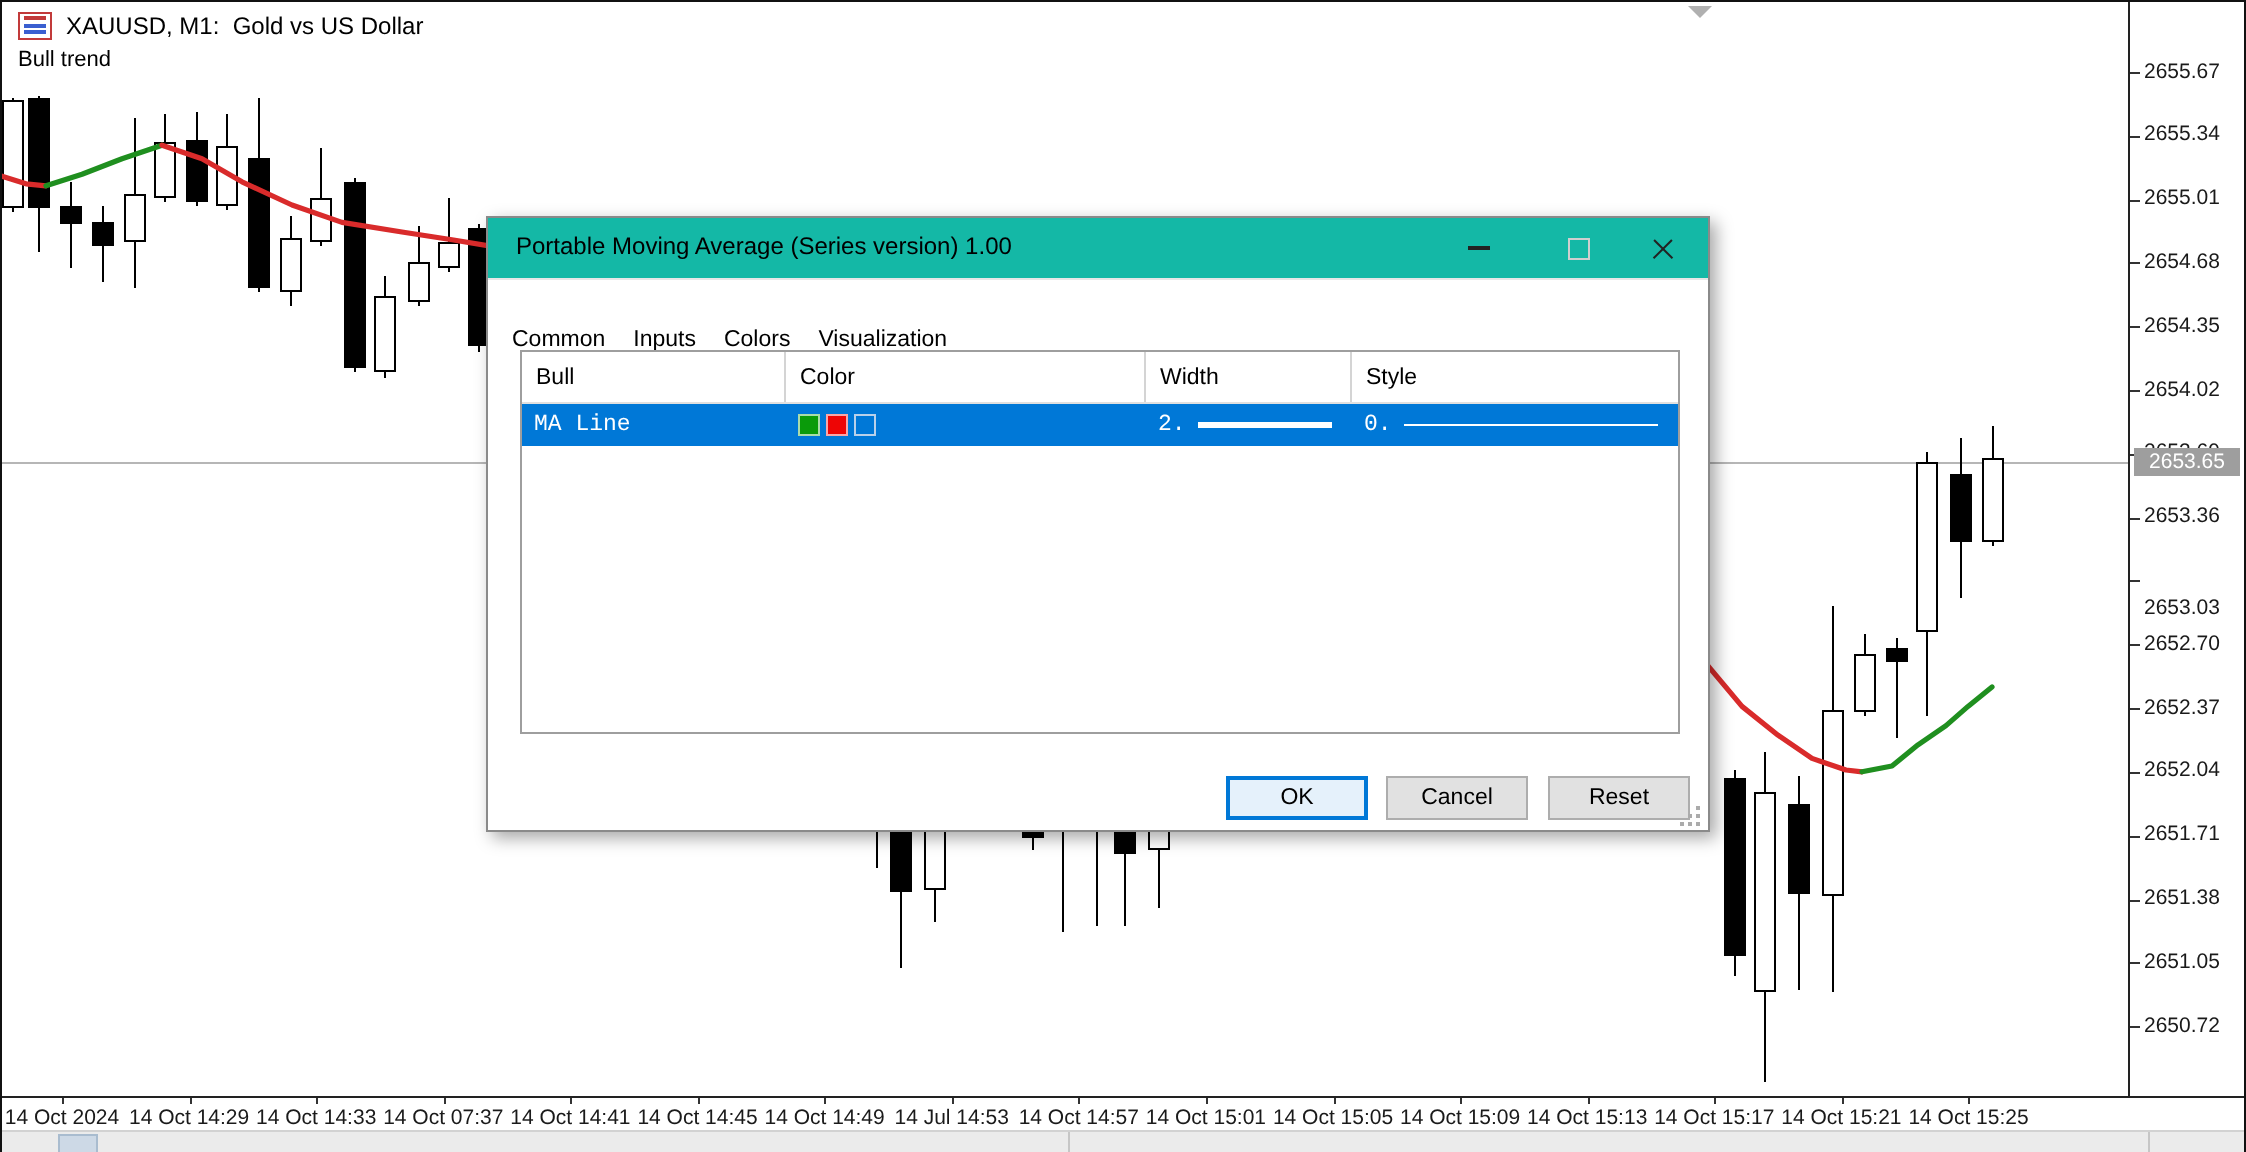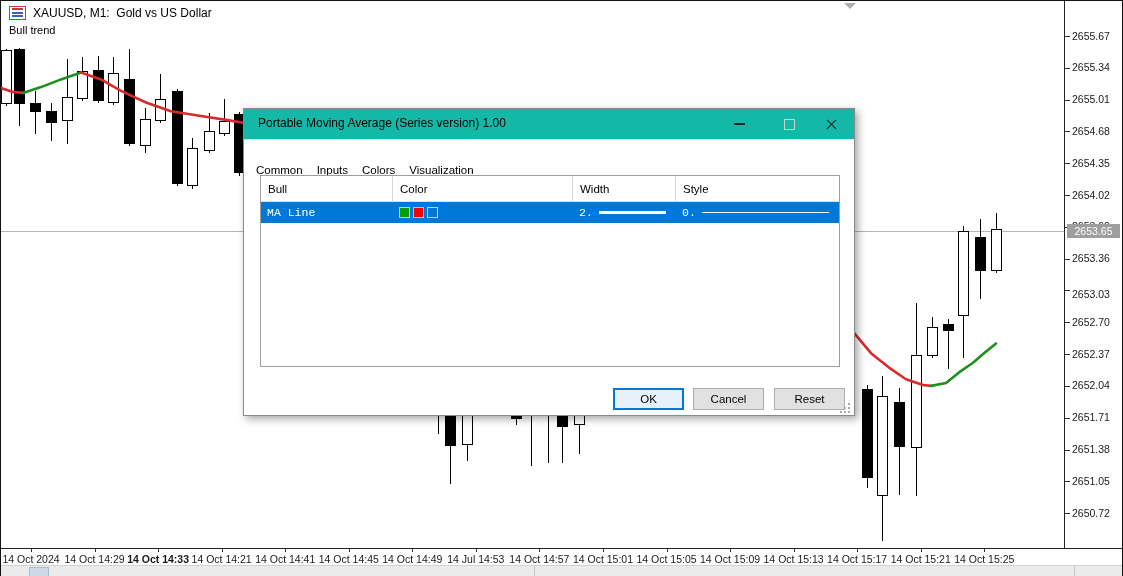--- a/index.html
+++ b/index.html
@@ -155,43 +155,43 @@
       <div class="ytick-label" style="top: 123.936px;">2654.68</div>
       <div class="ytick-dash" style="top: 162.248px;"></div>
       <div class="ytick-label" style="top: 155.748px;">2654.35</div>
       <div class="ytick-dash" style="top: 194.06px;"></div>
       <div class="ytick-label" style="top: 187.56px;">2654.02</div>
       <div class="ytick-dash" style="top: 225.872px;"></div>
       <div class="ytick-label" style="top: 219.372px;">2653.69</div>
       <div class="ytick-dash" style="top: 257.684px;"></div>
       <div class="ytick-label" style="top: 251.184px;">2653.36</div>
       <div class="ytick-dash" style="top: 289.496px;"></div>
-      <div class="ytick-label" style="top: 287px;">2653.03</div>
+      <div class="ytick-label" style="top: 297px;">2653.03</div>
       <div class="ytick-dash" style="top: 321.308px;"></div>
       <div class="ytick-label" style="top: 314.808px;">2652.70</div>
       <div class="ytick-dash" style="top: 353.12px;"></div>
       <div class="ytick-label" style="top: 346.62px;">2652.37</div>
       <div class="ytick-dash" style="top: 384.932px;"></div>
       <div class="ytick-label" style="top: 378.432px;">2652.04</div>
       <div class="ytick-dash" style="top: 416.744px;"></div>
       <div class="ytick-label" style="top: 410.244px;">2651.71</div>
       <div class="ytick-dash" style="top: 448.556px;"></div>
       <div class="ytick-label" style="top: 442.056px;">2651.38</div>
       <div class="ytick-dash" style="top: 480.368px;"></div>
       <div class="ytick-label" style="top: 473.868px;">2651.05</div>
       <div class="ytick-dash" style="top: 512.18px;"></div>
       <div class="ytick-label" style="top: 505.68px;">2650.72</div>
       <div class="xtick-dash" style="left: 30px;"></div>
       <div class="xtick-label" style="left: 30px;">14 Oct 2024</div>
       <div class="xtick-dash" style="left: 93.55px;"></div>
       <div class="xtick-label" style="left: 93.55px;">14 Oct 14:29</div>
       <div class="xtick-dash" style="left: 157.1px;"></div>
-      <div class="xtick-label" style="left: 157.1px; font-weight: bold;">14 Oct 14:33</div>
+      <div class="xtick-label" style="left: 157.1px;">14 Oct 14:33</div>
       <div class="xtick-dash" style="left: 220.65px;"></div>
-      <div class="xtick-label" style="left: 220.65px;">14 Oct 14:21</div>
+      <div class="xtick-label" style="left: 220.65px;">14 Oct 07:37</div>
       <div class="xtick-dash" style="left: 284.2px;"></div>
       <div class="xtick-label" style="left: 284.2px;">14 Oct 14:41</div>
       <div class="xtick-dash" style="left: 347.75px;"></div>
       <div class="xtick-label" style="left: 347.75px;">14 Oct 14:45</div>
       <div class="xtick-dash" style="left: 411.3px;"></div>
       <div class="xtick-label" style="left: 411.3px;">14 Oct 14:49</div>
       <div class="xtick-dash" style="left: 474.85px;"></div>
       <div class="xtick-label" style="left: 474.85px;">14 Jul 14:53</div>
       <div class="xtick-dash" style="left: 538.4px;"></div>
       <div class="xtick-label" style="left: 538.4px;">14 Oct 14:57</div>

